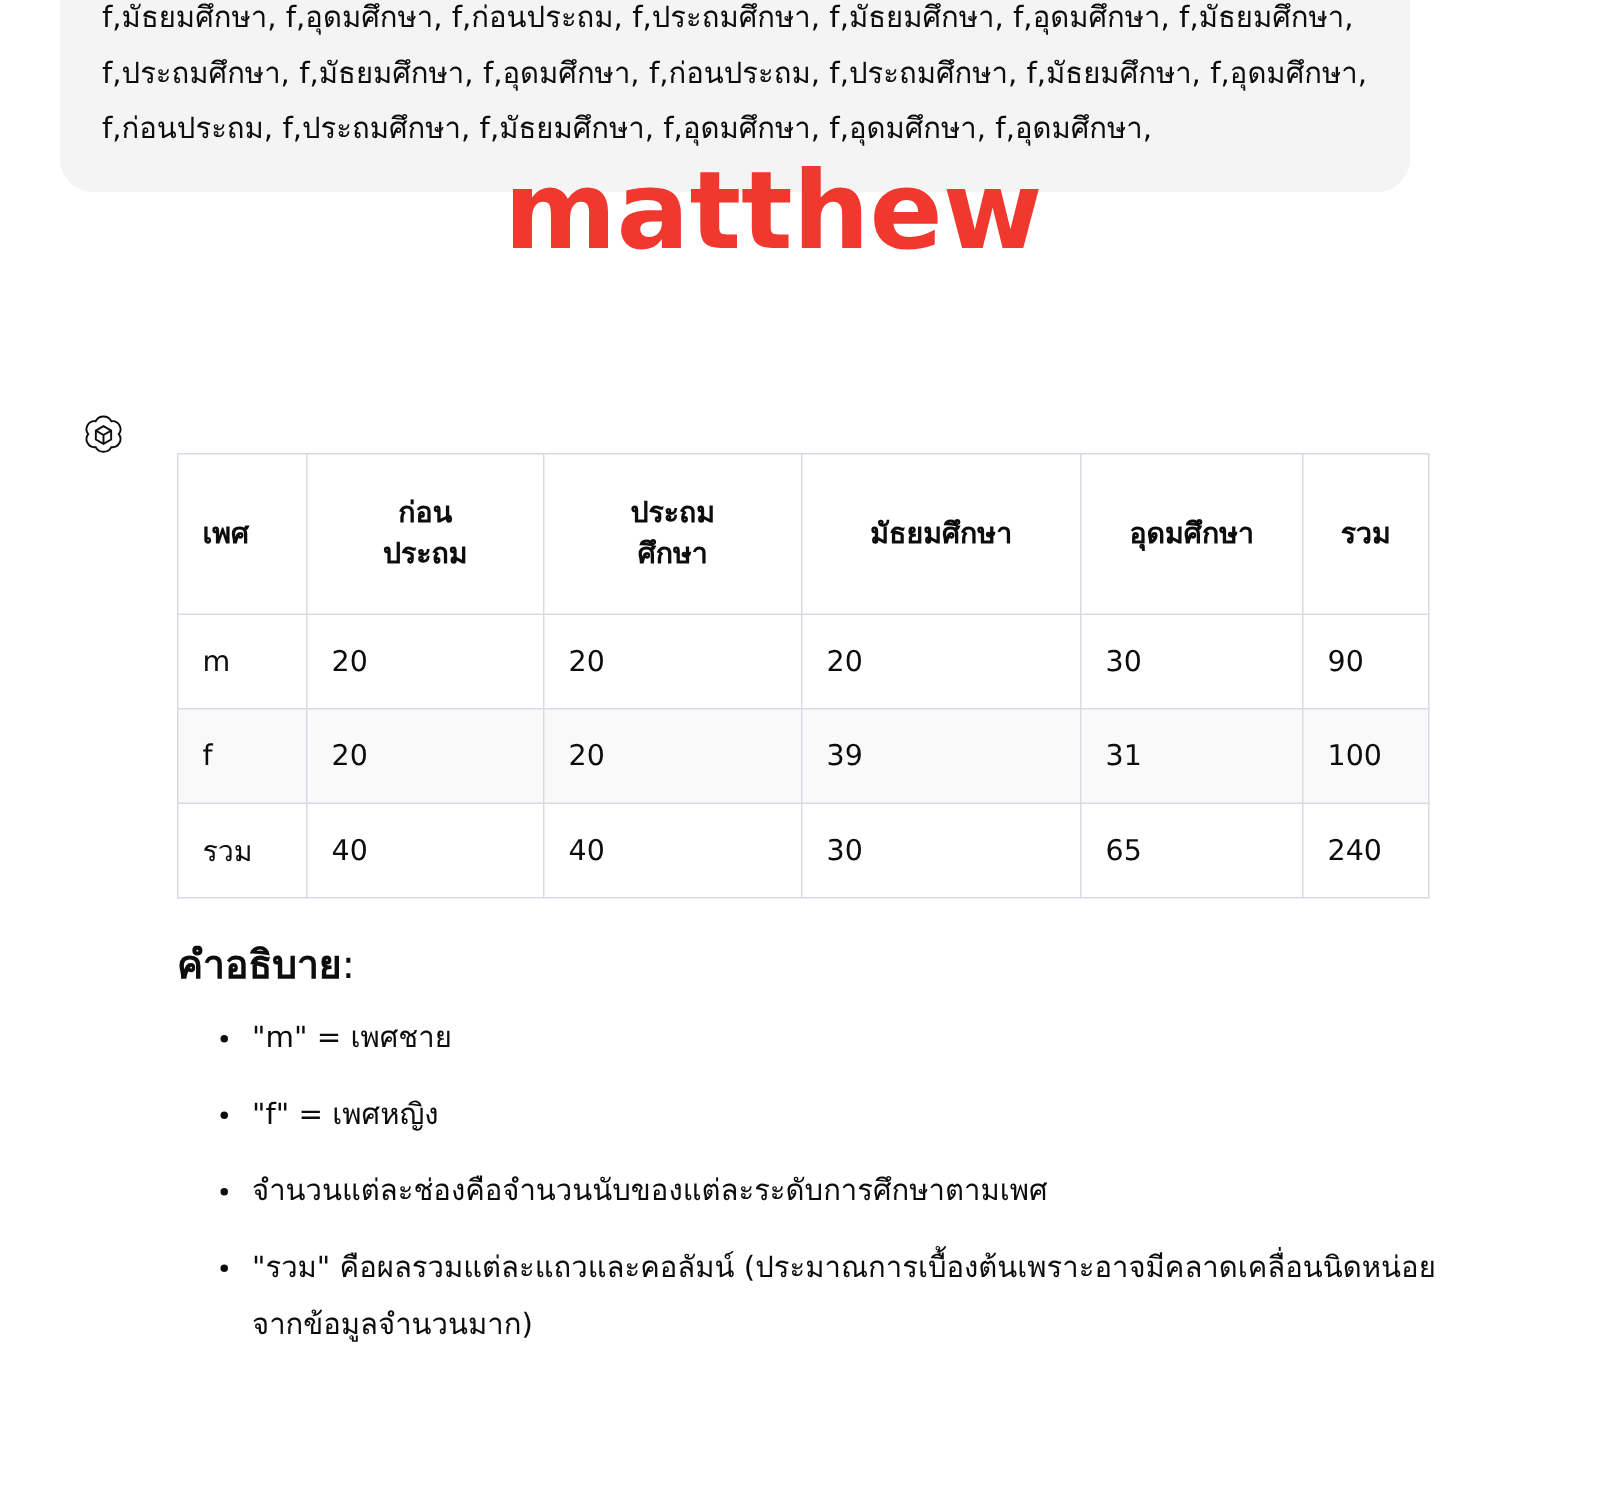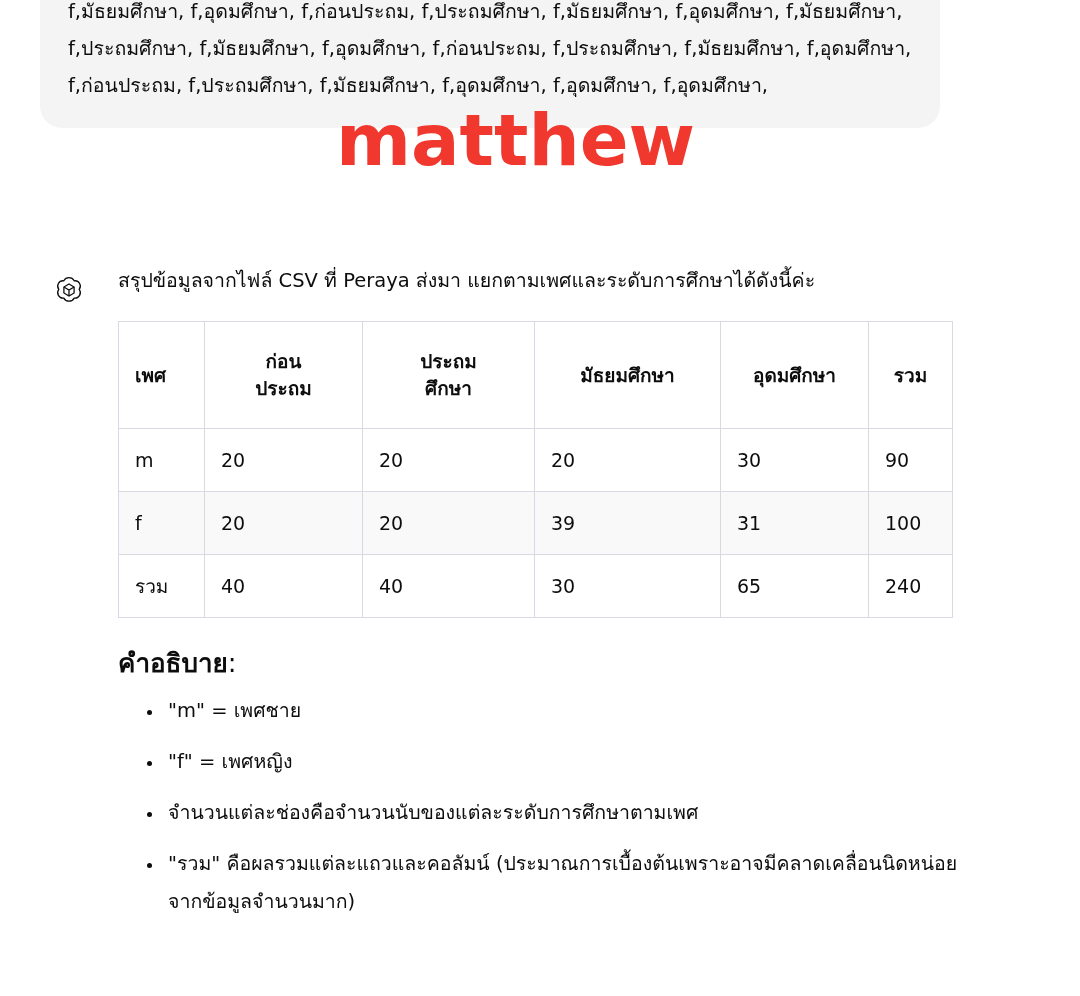--- a/index.html
+++ b/index.html
@@ -73,21 +73,21 @@
   }
   .intro {
     font-size: 19.5px;
     line-height: 37px;
     color: #0d0d0d;
   }
 
   
   table.summary {
     border-collapse: collapse;
-    margin-top: 22px;
+    margin-top: 40px;
     width: 824px;
     table-layout: fixed;
   }
   table.summary th,
   table.summary td {
     border: 1px solid #d9d9e3;
     font-size: 19px;
     color: #0d0d0d;
     padding: 14px 16px;
     vertical-align: middle;
@@ -154,21 +154,20 @@
     <div class="avatar">
       <svg width="34" height="34" viewBox="0 0 24 24" fill="none" stroke="#0d0d0d" stroke-width="0.9">
         <path d="M12 2.6c-1.6 0-3 .9-3.7 2.2-1.5-.2-3 .5-3.8 1.9-.8 1.4-.6 3 .3 4.2-.9 1.2-1.1 2.8-.3 4.2.8 1.4 2.3 2.1 3.8 1.9.7 1.3 2.1 2.2 3.7 2.2s3-.9 3.7-2.2c1.5.2 3-.5 3.8-1.9.8-1.4.6-3-.3-4.2.9-1.2 1.1-2.8.3-4.2-.8-1.4-2.3-2.1-3.8-1.9C15 3.5 13.6 2.6 12 2.6z" fill="none"></path>
         <path d="M12 7.1 15.6 9.2v4.2L12 15.5 8.4 13.4V9.2L12 7.1z" fill="none"></path>
         <path d="M8.4 9.2 12 11.3l3.6-2.1M12 11.3v4.2" fill="none"></path>
       </svg>
     </div>
 
     <div class="assistant-body">
 
-      <div class="intro">สรุปข้อมูลจากไฟล์ CSV ที่ Peraya ส่งมา แยกตามเพศและระดับการศึกษาได้ดังนี้ค่ะ</div>
 
       <table class="summary">
         <colgroup>
           <col class="c0">
             <col class="c1">
             <col class="c2">
             <col class="c3">
             <col class="c4">
             <col class="c5">
         </colgroup>

